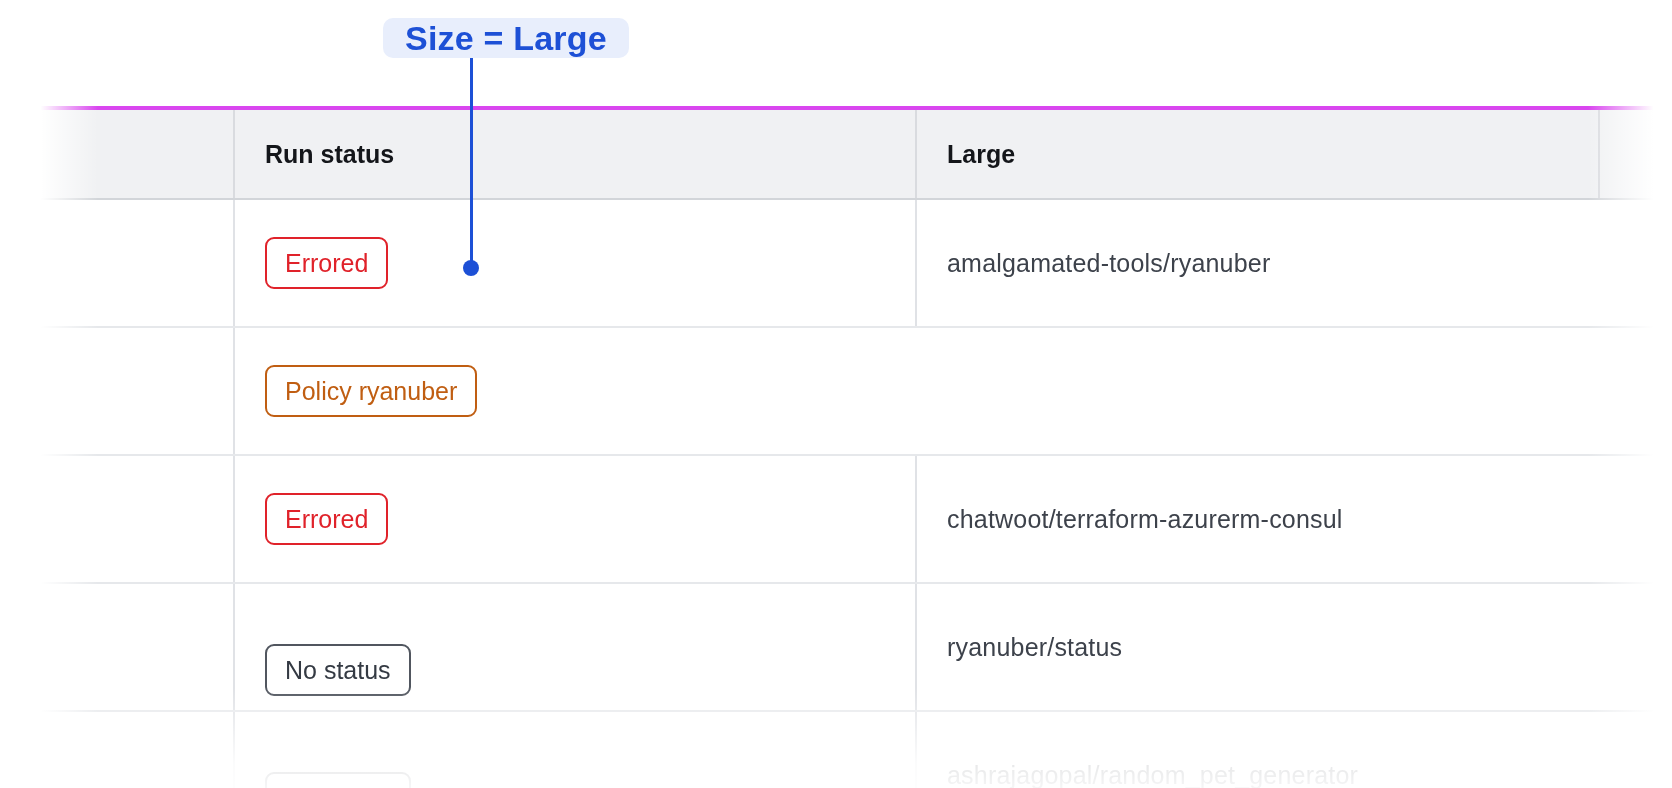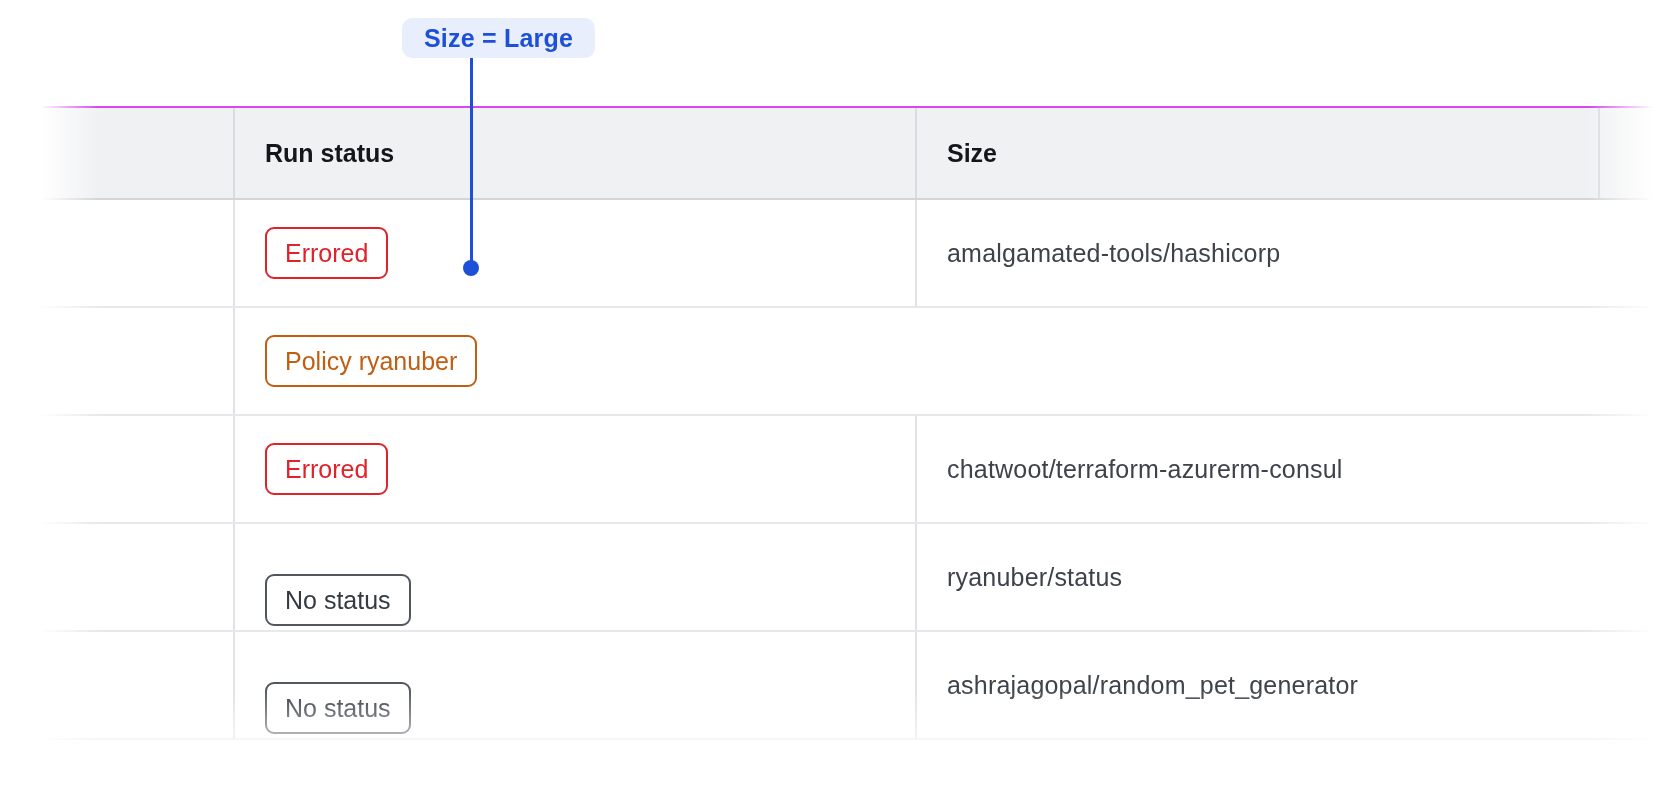--- a/index.html
+++ b/index.html
@@ -1,50 +1,50 @@
 <!DOCTYPE html>
 <html><head>
 <meta charset="utf-8">
 <style>
   * { margin:0; padding:0; box-sizing:border-box; }
   html,body { width:1672px; height:788px; overflow:hidden; background:#ffffff;
     font-family:"Liberation Sans","DejaVu Sans",sans-serif; }
 
   
   .callout-pill{
-    position:absolute; left:402px; top:18px; height:40px;
+    position:absolute; left:383px; top:18px; height:40px;
     display:flex; align-items:center; padding:0 22px;
     background:#e8eefc; color:#1d50d6; border-radius:10px;
-    font-size:25px; font-weight:700; letter-spacing:.2px;
+    font-size:34px; font-weight:700; letter-spacing:.2px;
   }
   .callout-line{
     position:absolute; left:470px; top:58px; width:3px; height:204px;
     background:#1d50d6;
   }
   .callout-dot{
     position:absolute; left:463px; top:260px; width:16px; height:16px;
     border-radius:50%; background:#1d50d6;
   }
 
   
   .table-wrap{
     position:absolute; left:40px; top:106px; width:1632px;
   }
   .thead{
     display:grid; grid-template-columns:193px 682px 683px 74px;
     height:94px; background:#f0f1f3;
-    border-top:2px solid #d946ef; border-bottom:2px solid #d2d5d9;
+    border-top:4px solid #d946ef; border-bottom:2px solid #d2d5d9;
   }
   .thead .cell{
     display:flex; align-items:center; padding-left:30px;
     font-size:25px; font-weight:700; color:#14161a;
   }
   .row{
     display:grid; grid-template-columns:193px 682px 683px 74px;
-    height:108px; background:#ffffff; border-bottom:2px solid #e6e8eb;
+    height:128px; background:#ffffff; border-bottom:2px solid #e6e8eb;
   }
   .cell{ display:flex; align-items:center; padding-left:30px; }
   .c1,.c2{ border-left:2px solid #e0e2e6; }
   .c3{ border-left:2px solid #e0e2e6; }
   .thead .c1,.thead .c2,.thead .c3{ border-left:2px solid #d9dbdf; }
   .row .c3{ border-left:none; }
 
   .repo{ font-size:25px; color:#3d424b; letter-spacing:.2px; }
 
   .badge{
@@ -86,32 +86,32 @@
 <div class="callout-dot"></div>
 
 <div class="table-wrap">
 
   <div class="thead">
     <div class="cell c0"></div>
     <div class="cell c1">
       <span>Run status</span>
     </div>
     <div class="cell c2">
-      <span>Size</span>
+      <span>Large</span>
     </div>
     <div class="cell c3"></div>
   </div>
 
   <div class="row">
     <div class="cell c0"></div>
     <div class="cell c1">
       <span class="badge badge--errored">Errored</span>
     </div>
     <div class="cell c2">
-      <span class="repo">amalgamated-tools/hashicorp</span>
+      <span class="repo">amalgamated-tools/ryanuber</span>
     </div>
     <div class="cell c3"></div>
   </div>
 
   <div class="row">
     <div class="cell c0"></div>
     <div class="cell c1">
       <span class="badge badge--policy-checked">Policy ryanuber</span>
     </div>
     <div class="cell c3"></div>

